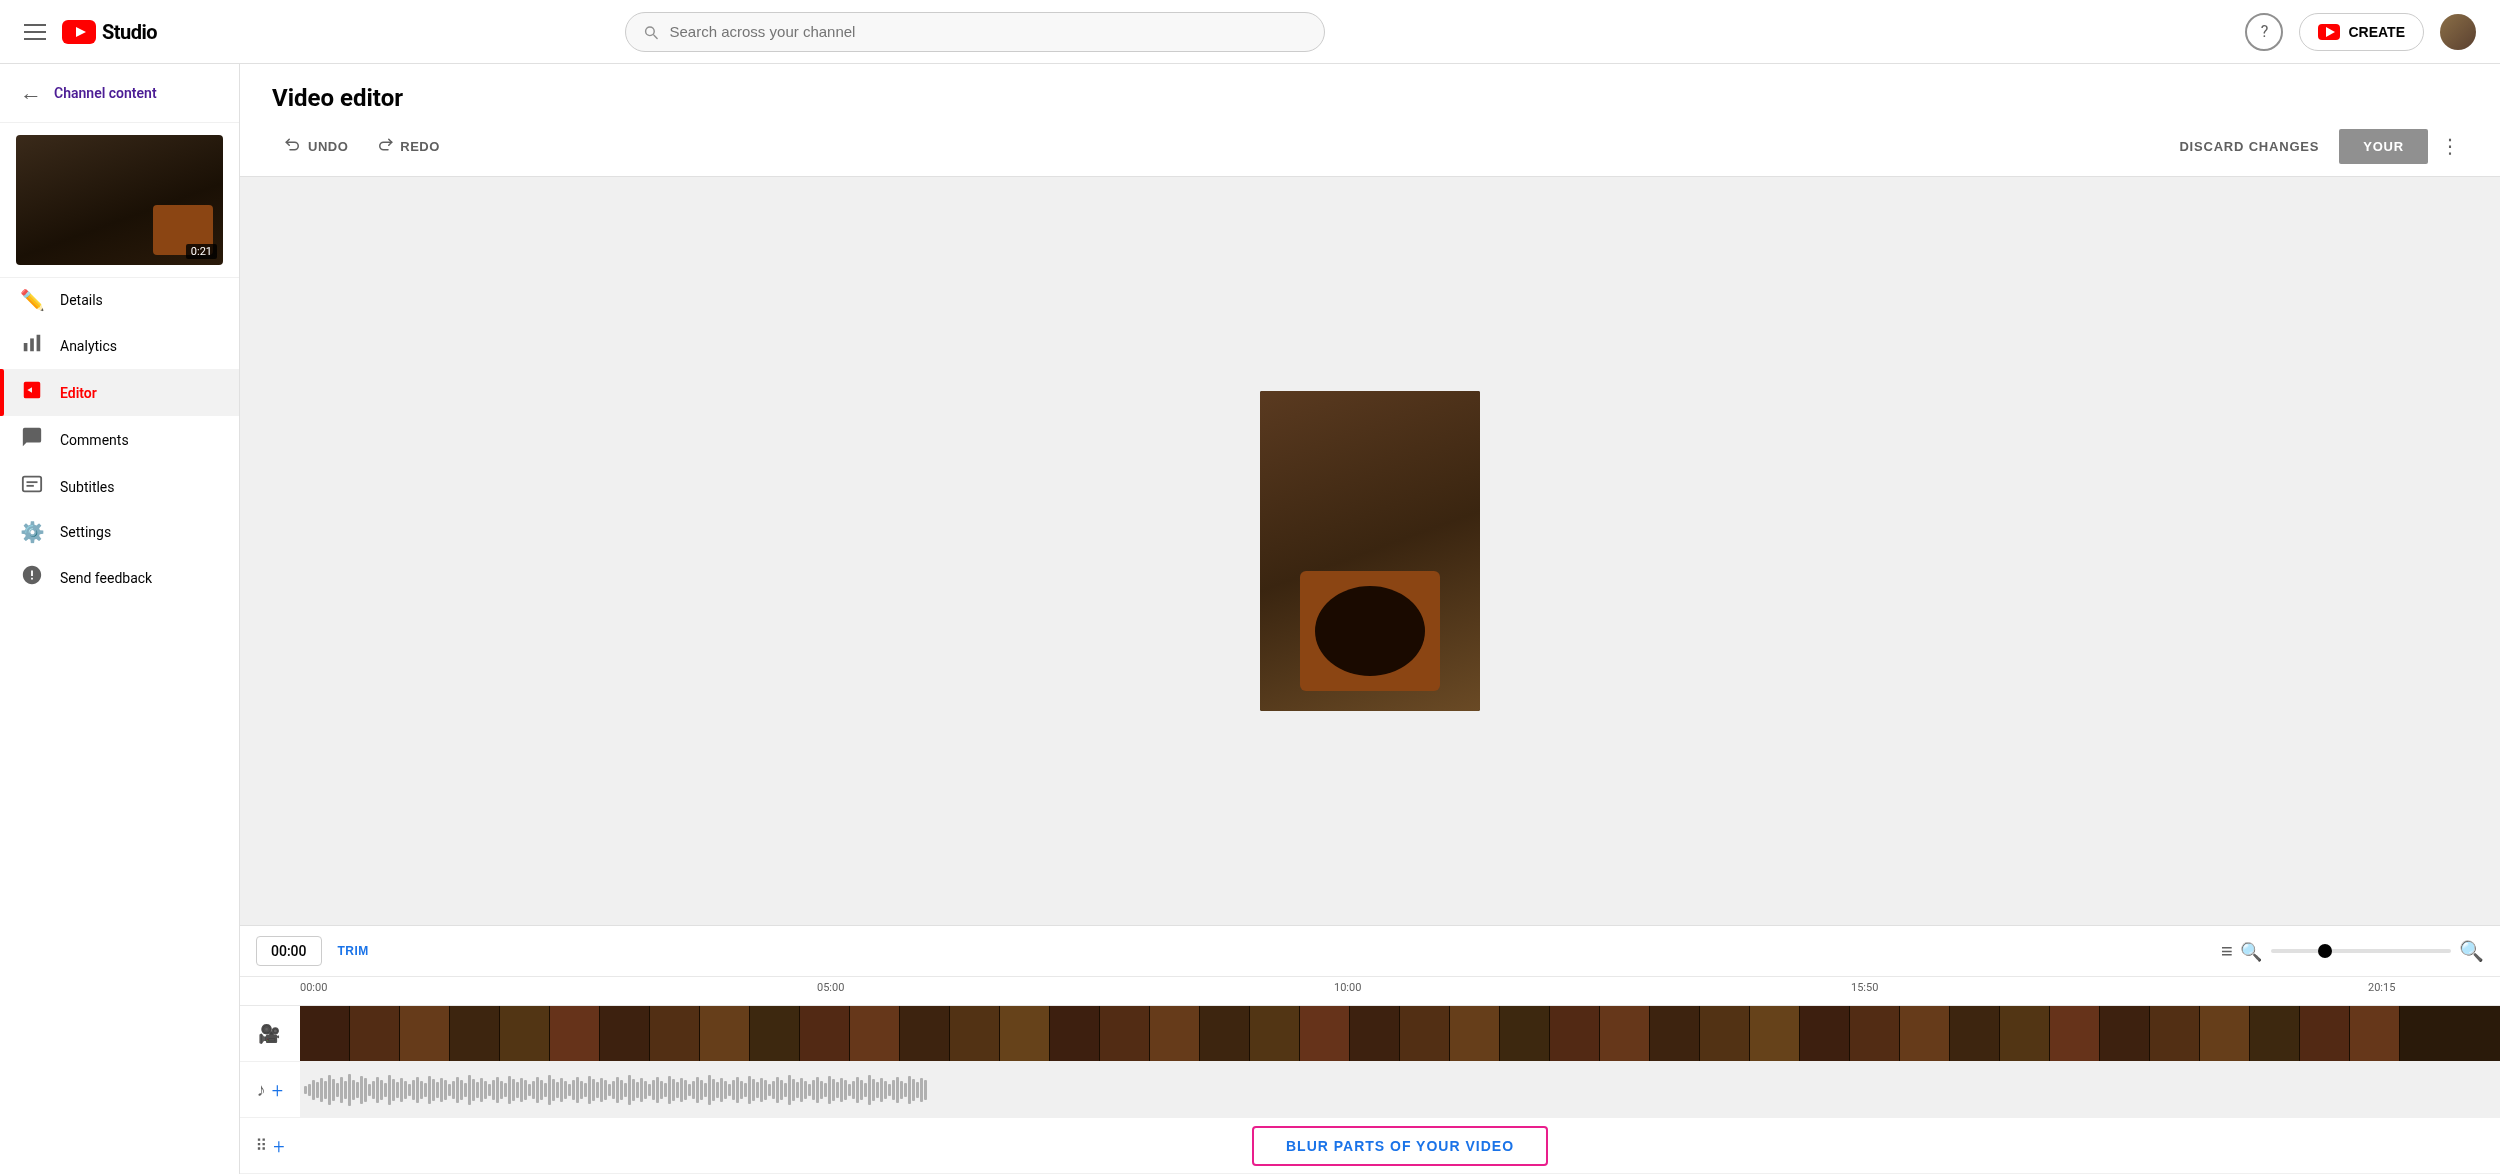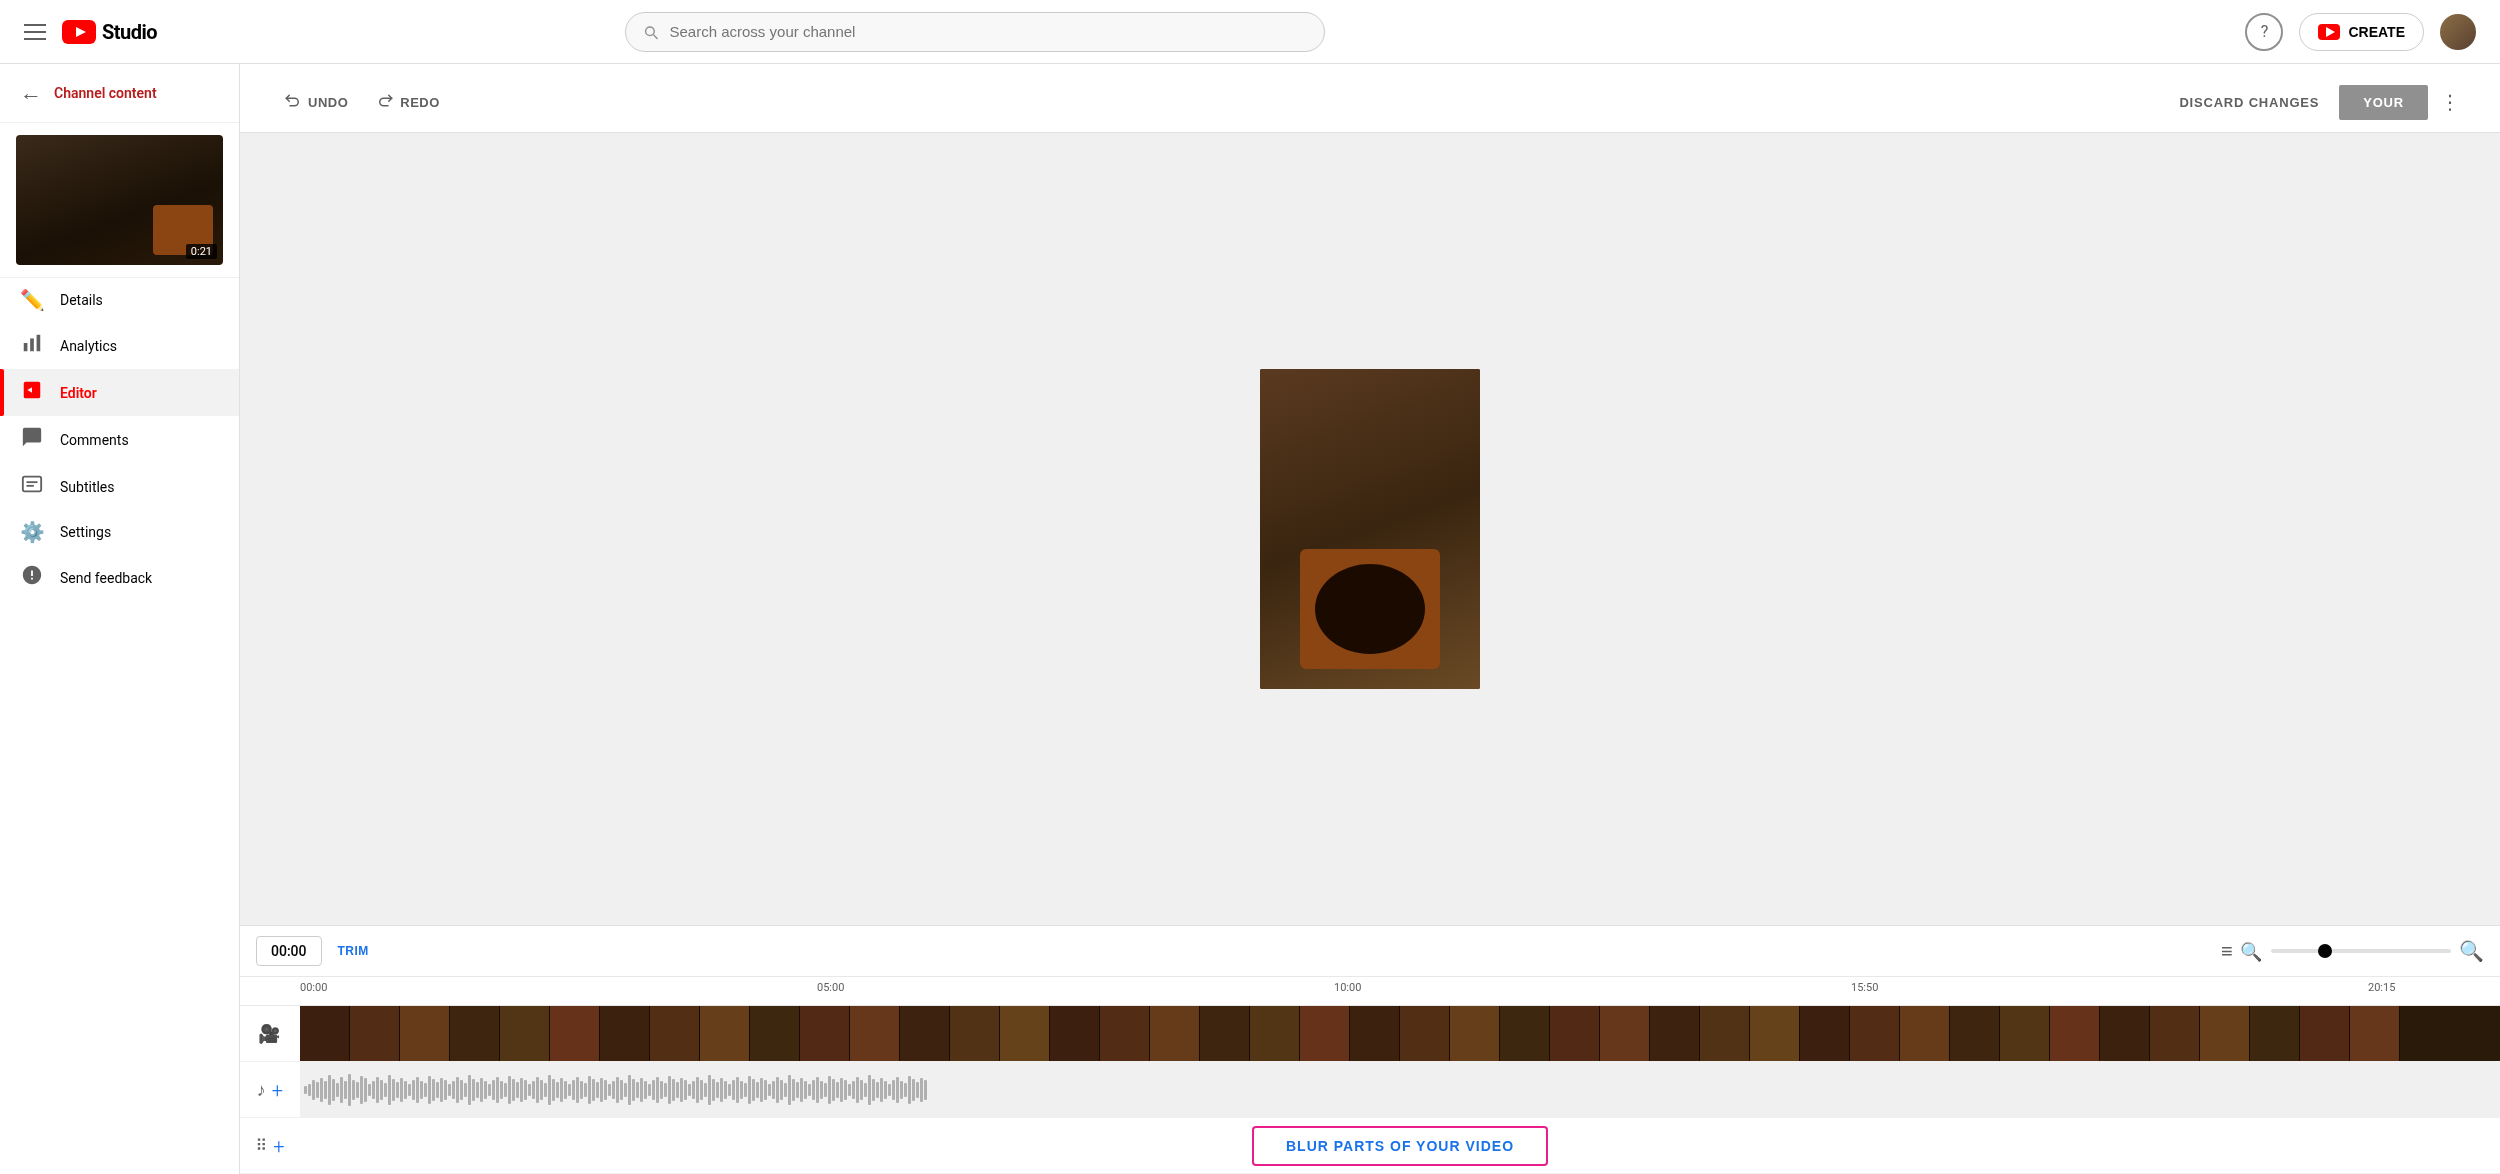--- a/index.html
+++ b/index.html
@@ -61,21 +61,21 @@
     
     .sidebar {
       width: 240px; background: #fff; border-right: 1px solid #e0e0e0;
       display: flex; flex-direction: column; overflow-y: auto; flex-shrink: 0;
     }
     .channel-content-header {
       display: flex; align-items: center; gap: 12px;
       padding: 16px 20px; cursor: pointer; border-bottom: 1px solid #f0f0f0;
     }
     .back-arrow { font-size: 22px; color: #606060; }
-    .channel-content-label { font-size: 14px; font-weight: 600; color: #b91c1c; }
+    .channel-content-label { font-size: 14px; font-weight: 600; color: #4c1d95; }
     .video-thumbnail-container {
       padding: 12px 16px;
       border-bottom: 1px solid #f0f0f0;
     }
     .video-thumb {
       width: 100%; height: 130px; background: #222; border-radius: 4px;
       position: relative; overflow: hidden;
     }
     .video-thumb-inner {
       width: 100%; height: 100%;
@@ -382,20 +382,21 @@
             </svg>
         </span>
         <span>Send feedback</span>
       </div>
     </nav>
   </aside>
 
   <main class="main-content">
 
     <div class="editor-header">
+      <h1 class="editor-title">Video editor</h1>
       <div class="editor-toolbar">
         <button class="toolbar-btn">
           <svg width="18" height="18" viewBox="0 0 24 24" fill="none">
             <path d="M3 7h11a5 5 0 0 1 0 10H8" stroke="#606060" stroke-width="2" stroke-linecap="round"></path>
             <polyline points="7,3 3,7 7,11" stroke="#606060" stroke-width="2" stroke-linecap="round" stroke-linejoin="round"></polyline>
           </svg>
           <span>UNDO</span>
         </button>
         <button class="toolbar-btn">
           <svg width="18" height="18" viewBox="0 0 24 24" fill="none">

